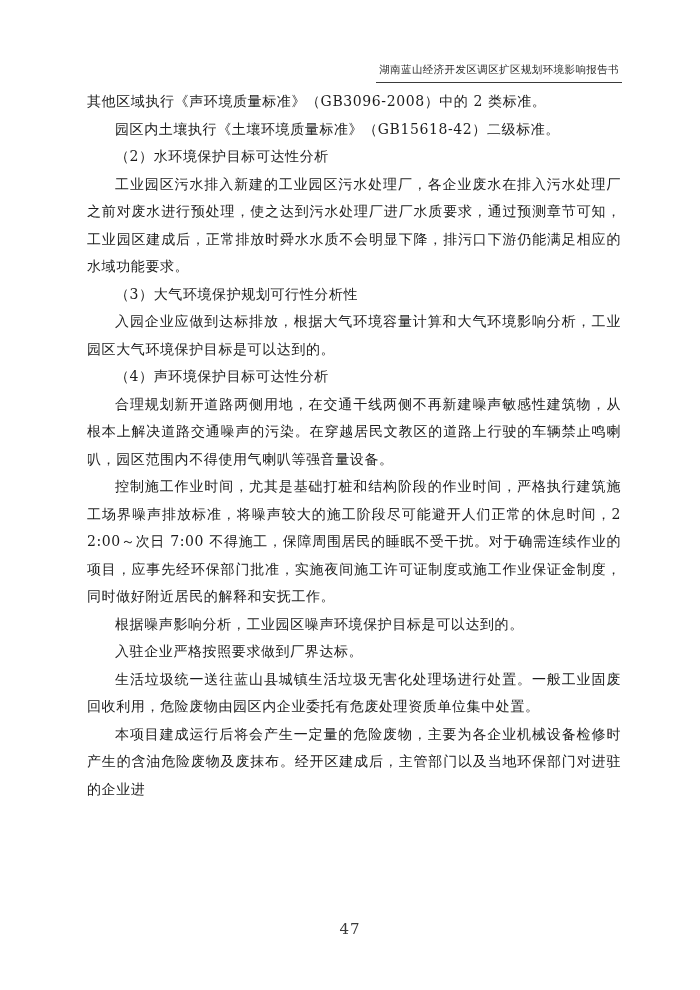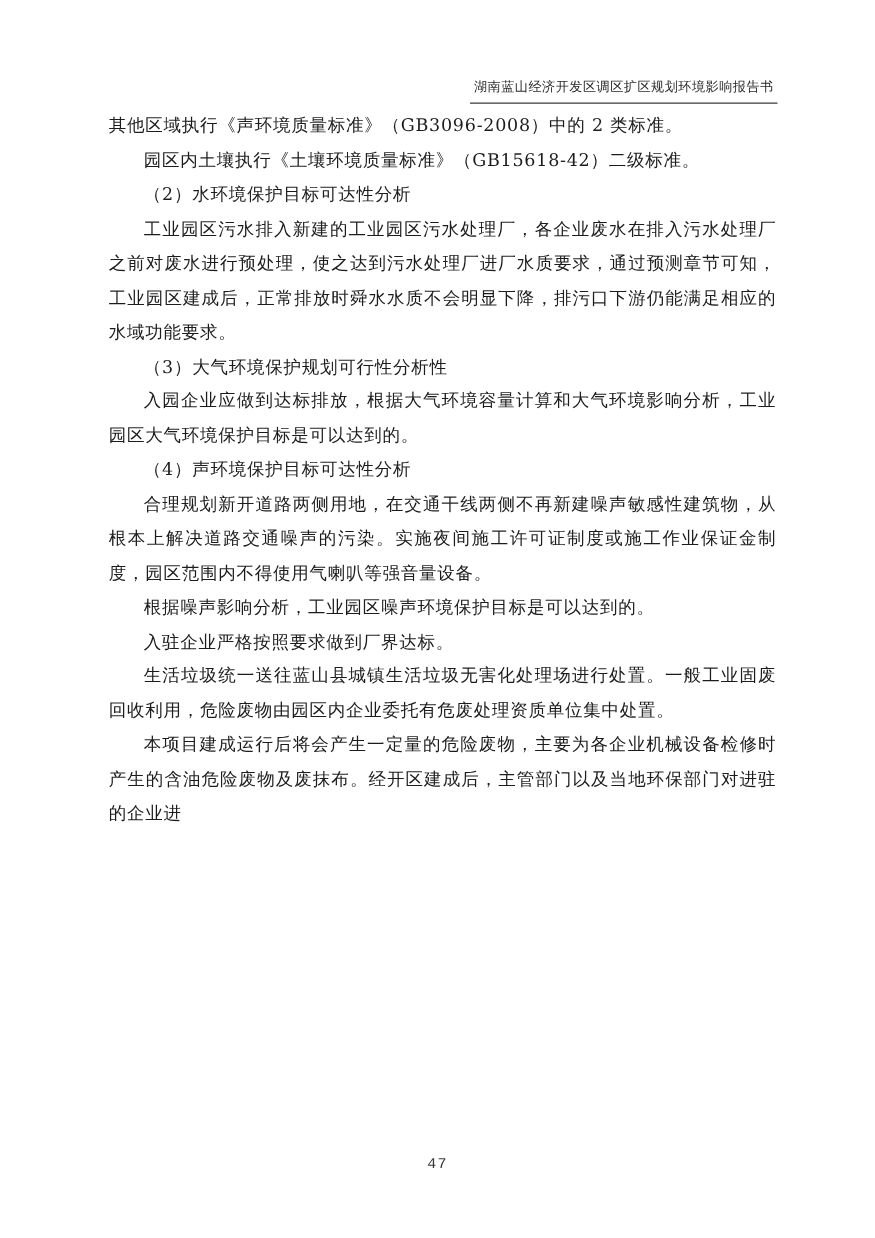--- a/index.html
+++ b/index.html
@@ -54,44 +54,44 @@
     text-indent: 0;
   }
   .footer {
     position: absolute;
     top: 919px;
     left: 0;
     right: 0;
     text-align: center;
   }
   .page-number {
-    font-size: 12px;
+    font-size: 15px;
     color: #3a3a3a;
     letter-spacing: 1px;
-    font-family: Liberation Mono, monospace;
   }
 </style>
 </head>
 <body>
 
 <div class="page">
 
   <div class="header">
     <span class="header-title">湖南蓝山经济开发区调区扩区规划环境影响报告书</span>
   </div>
 
   <div class="content">
     <p class="para flush">其他区域执行《声环境质量标准》（GB3096-2008）中的 2 类标准。</p>
     <p class="para">园区内土壤执行《土壤环境质量标准》（GB15618-42）二级标准。</p>
     <p class="para">（2）水环境保护目标可达性分析</p>
     <p class="para">工业园区污水排入新建的工业园区污水处理厂，各企业废水在排入污水处理厂之前对废水进行预处理，使之达到污水处理厂进厂水质要求，通过预测章节可知，工业园区建成后，正常排放时舜水水质不会明显下降，排污口下游仍能满足相应的水域功能要求。</p>
     <p class="para">（3）大气环境保护规划可行性分析性</p>
     <p class="para">入园企业应做到达标排放，根据大气环境容量计算和大气环境影响分析，工业园区大气环境保护目标是可以达到的。</p>
     <p class="para">（4）声环境保护目标可达性分析</p>
-    <p class="para">合理规划新开道路两侧用地，在交通干线两侧不再新建噪声敏感性建筑物，从根本上解决道路交通噪声的污染。实施夜间施工许可证制度或施工作业保证金制度，园区范围内不得使用气喇叭等强音量设备。</p>
+    <p class="para">合理规划新开道路两侧用地，在交通干线两侧不再新建噪声敏感性建筑物，从根本上解决道路交通噪声的污染。在穿越居民文教区的道路上行驶的车辆禁止鸣喇叭，园区范围内不得使用气喇叭等强音量设备。</p>
+    <p class="para">控制施工作业时间，尤其是基础打桩和结构阶段的作业时间，严格执行建筑施工场界噪声排放标准，将噪声较大的施工阶段尽可能避开人们正常的休息时间，22:00～次日 7:00 不得施工，保障周围居民的睡眠不受干扰。对于确需连续作业的项目，应事先经环保部门批准，实施夜间施工许可证制度或施工作业保证金制度，同时做好附近居民的解释和安抚工作。</p>
     <p class="para">根据噪声影响分析，工业园区噪声环境保护目标是可以达到的。</p>
     <p class="para">入驻企业严格按照要求做到厂界达标。</p>
     <p class="para">生活垃圾统一送往蓝山县城镇生活垃圾无害化处理场进行处置。一般工业固废回收利用，危险废物由园区内企业委托有危废处理资质单位集中处置。</p>
     <p class="para">本项目建成运行后将会产生一定量的危险废物，主要为各企业机械设备检修时产生的含油危险废物及废抹布。经开区建成后，主管部门以及当地环保部门对进驻的企业进</p>
   </div>
 
   <div class="footer">
     <span class="page-number">47</span>
   </div>
 

